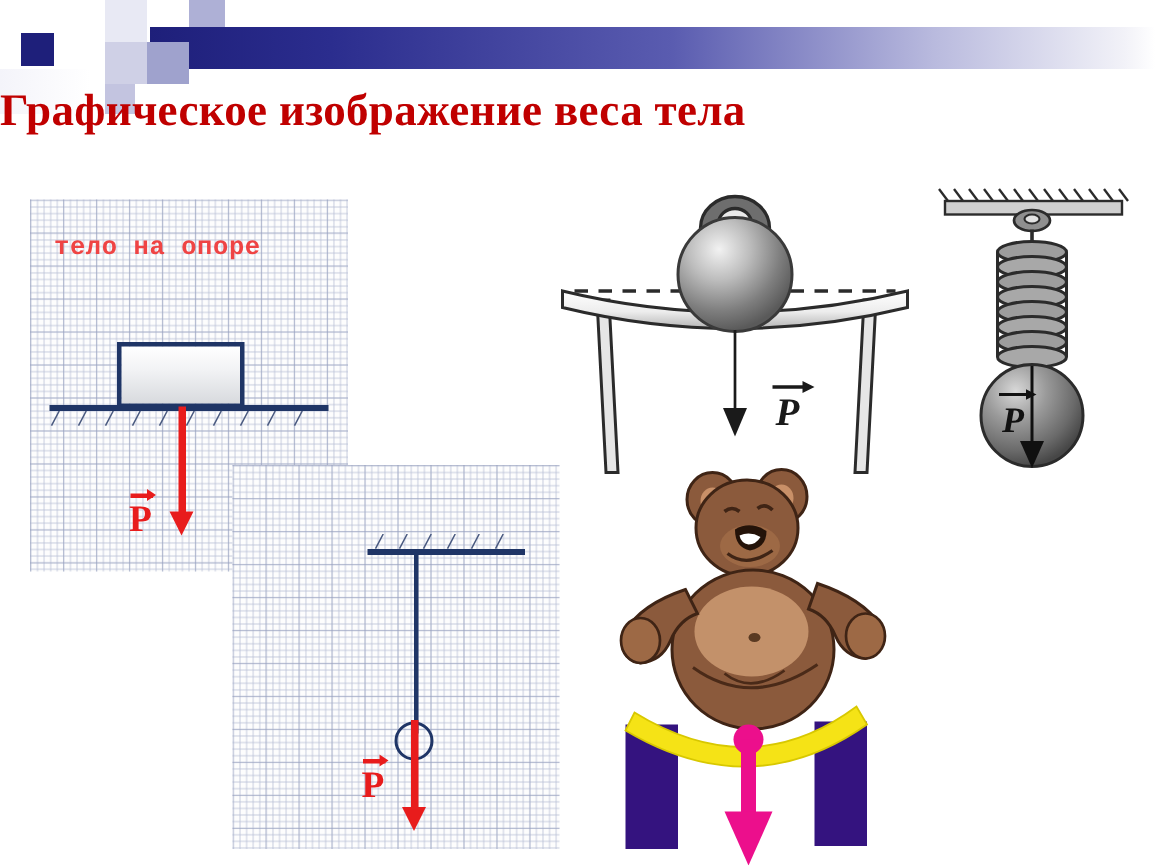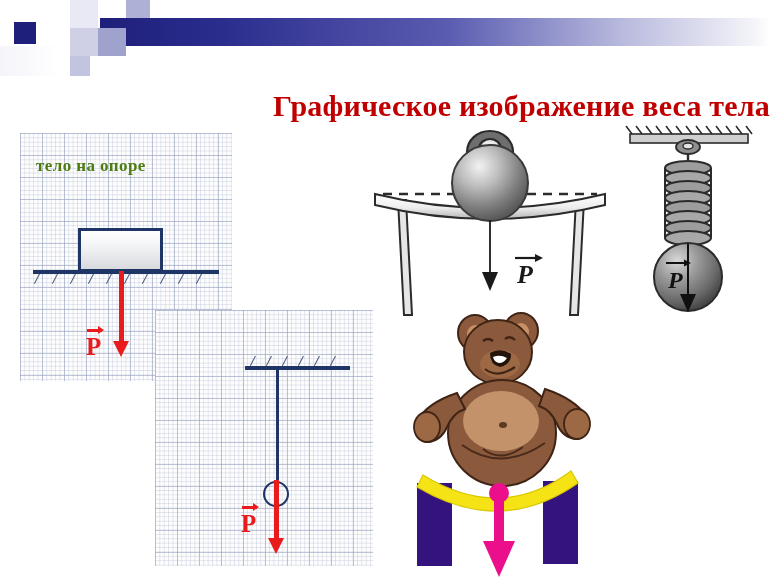--- a/index.html
+++ b/index.html
@@ -22,45 +22,45 @@
   .sq-b{left:70px;top:0px;width:28px;height:28px;background:#e8e9f4;}
   .sq-c{left:70px;top:28px;width:28px;height:28px;background:#cfd0e6;}
   .sq-d{left:98px;top:28px;width:28px;height:28px;background:#9fa2cd;}
   .sq-e{left:126px;top:0px;width:24px;height:18px;background:#aeb0d6;}
   .sq-f{left:70px;top:56px;width:20px;height:20px;background:#c3c4e0;}
   .sq-g{left:0px;top:46px;width:60px;height:30px;background:linear-gradient(to right,#f4f4fa,#ffffff);}
 
   
   .title{
     position:absolute;left:0;top:57px;width:770px;
-    text-align:right;
+    text-align:left;
     font-family:"Liberation Serif","DejaVu Serif",serif;
     font-weight:bold;font-size:30px;color:#c00000;
-    letter-spacing:.2px;white-space:nowrap;margin-top:32px;
+    letter-spacing:.2px;white-space:nowrap;
   }
 
   
   .grid-panel{
     position:absolute;
     background-color:#fdfdfd;
     background-image:
       linear-gradient(to right, rgba(150,160,190,.55) 1px, transparent 1px),
       linear-gradient(to bottom, rgba(150,160,190,.55) 1px, transparent 1px),
       linear-gradient(to right, rgba(185,192,214,.42) 1px, transparent 1px),
       linear-gradient(to bottom, rgba(185,192,214,.42) 1px, transparent 1px);
     background-size:22px 22px,22px 22px,4.4px 4.4px,4.4px 4.4px;
     background-position:0 0,0 0,0 0,0 0;
   }
   #panel-support{left:20px;top:133px;width:212px;height:248px;}
   #panel-suspension{left:155px;top:310px;width:218px;height:256px;}
 
   .panel-label{
     position:absolute;
-    font-family:Liberation Serif, serif;
-    font-weight:bold;font-size:17px;color:#4d7c0f;
+    font-family:Liberation Mono, monospace;
+    font-weight:bold;font-size:17px;color:#ef4444;
     white-space:nowrap;letter-spacing:.4px;
   }
   #label-support{left:36px;top:156px;}
   #label-suspension{left:172px;top:321px;}
 
   
   .ground-line{position:absolute;background:#1f3566;}
   #g1{left:33px;top:270px;width:186px;height:4px;}
   .hatch{position:absolute;width:100%;height:10px;overflow:hidden;}
   .hatch i{position:absolute;top:0;width:1px;height:11px;background:#4a5a80;

